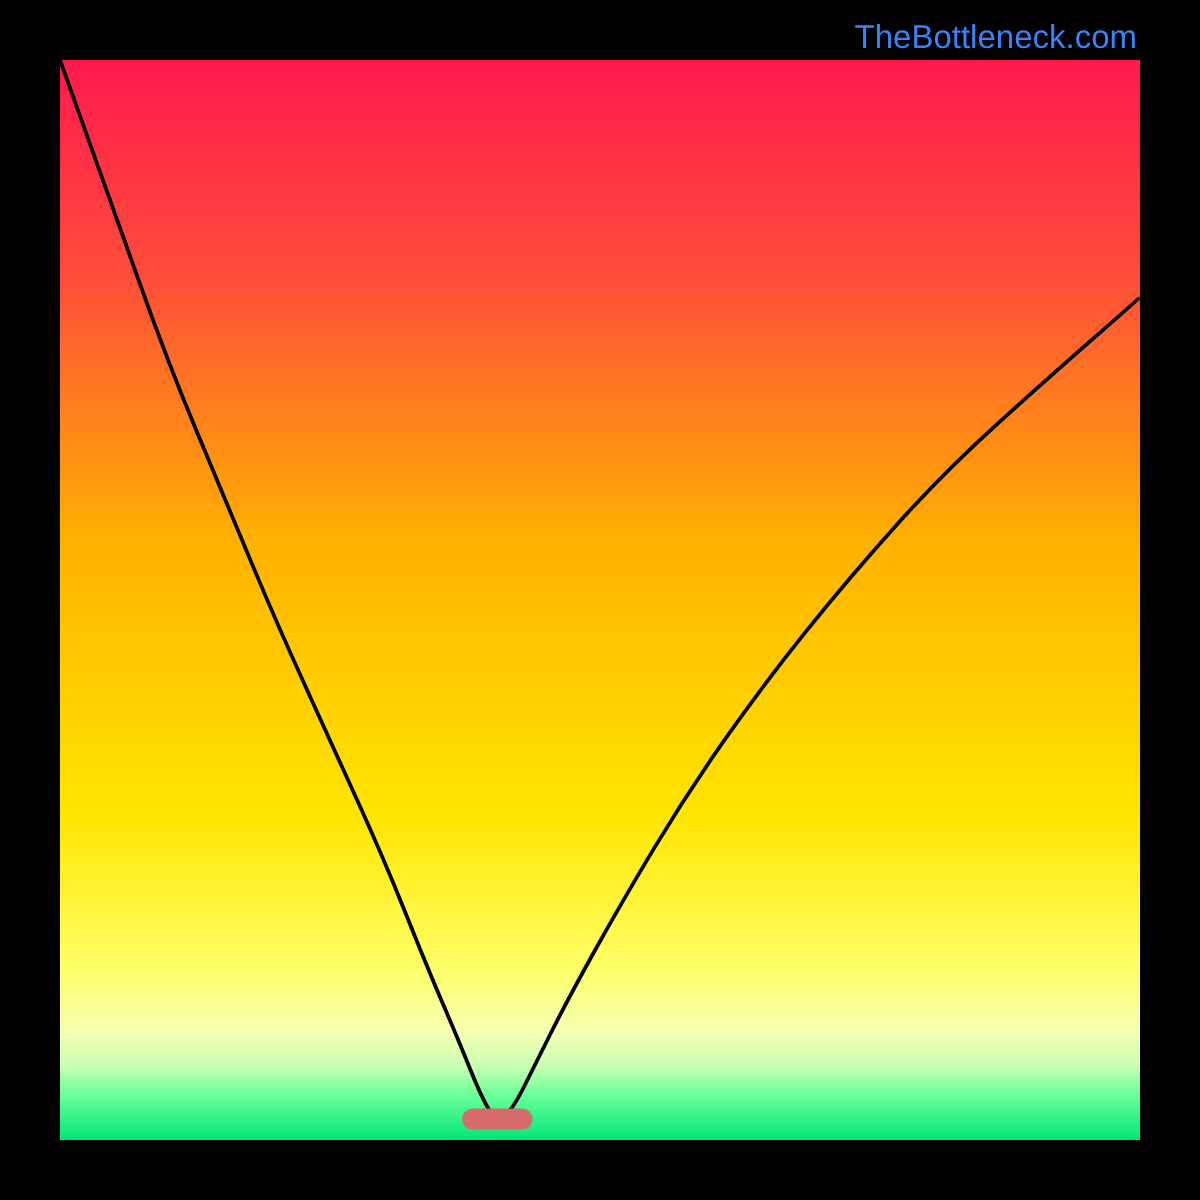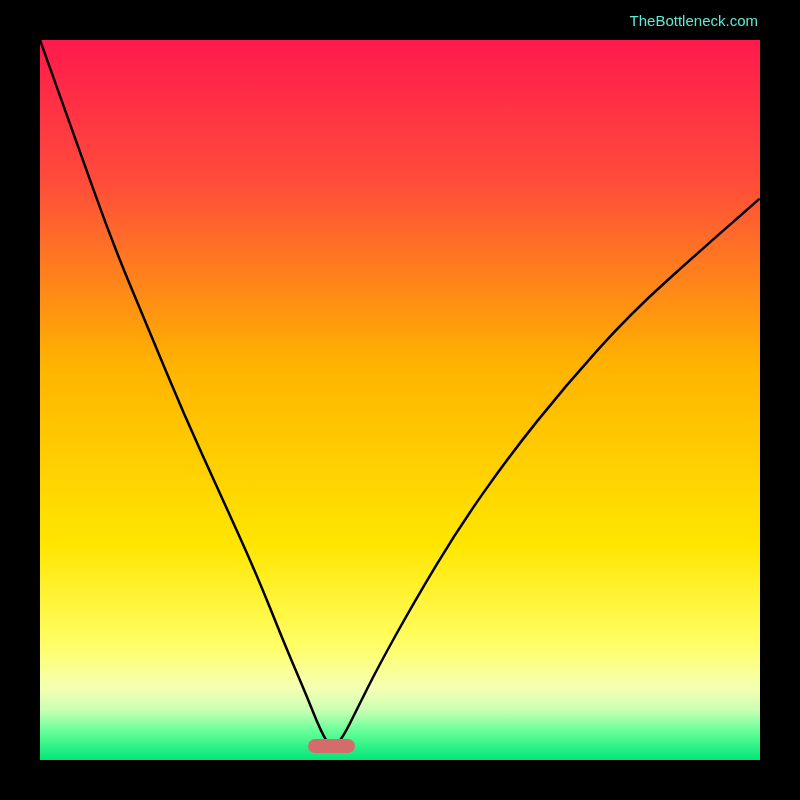--- a/index.html
+++ b/index.html
@@ -28,22 +28,22 @@
       position: absolute;
       top: 0;
       left: 0;
       width: 100%;
       height: 100%;
     }
     .watermark {
       position: absolute;
       top: 12px;
       right: 42px;
-      color: #5eead4;
-      font-size: 15px;
+      color: #3b82f6;
+      font-size: 22px;
       font-weight: normal;
     }
     .marker {
       position: absolute;
       background: #d66b6b;
       border-radius: 8px;
       height: 14px;
       width: 48px;
     }
   </style>

